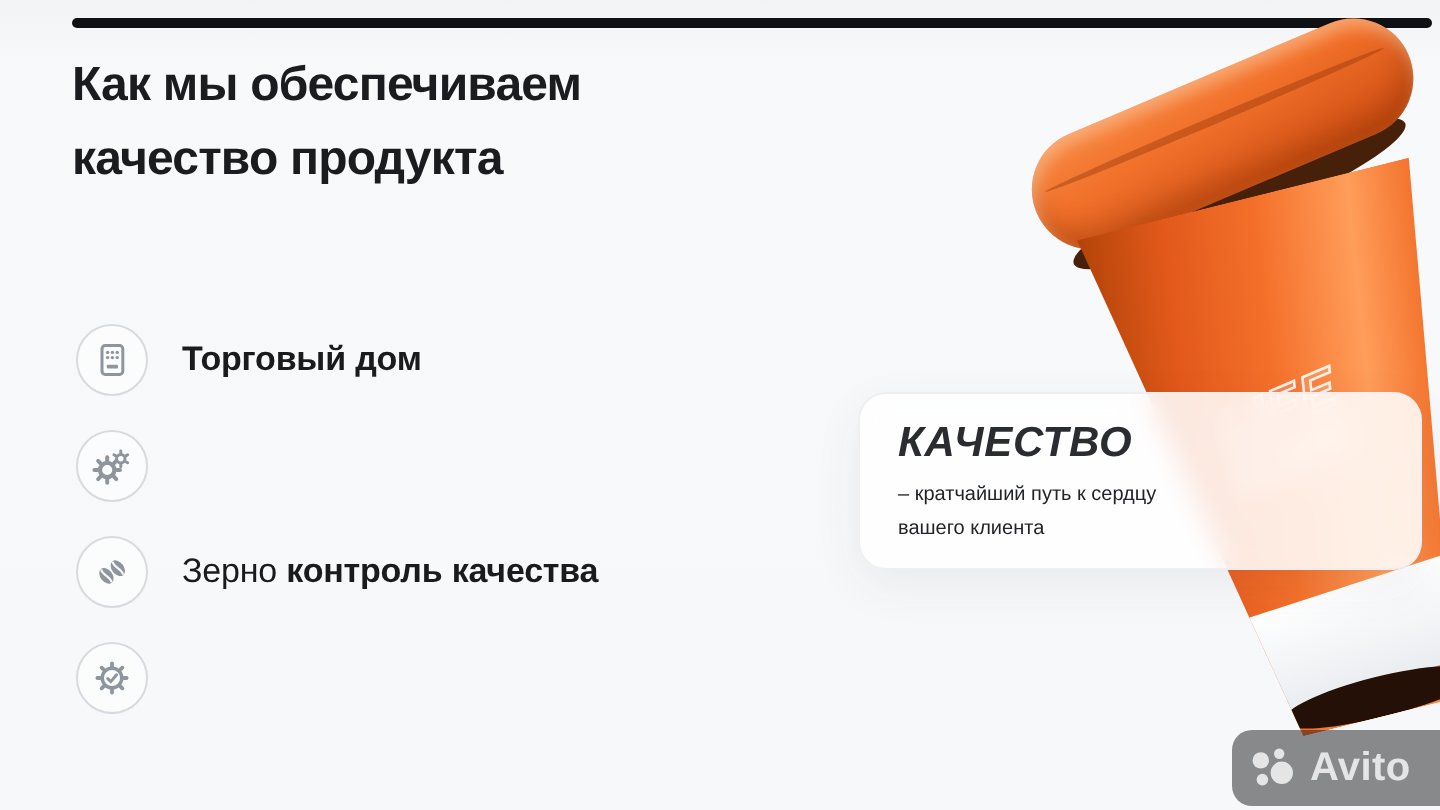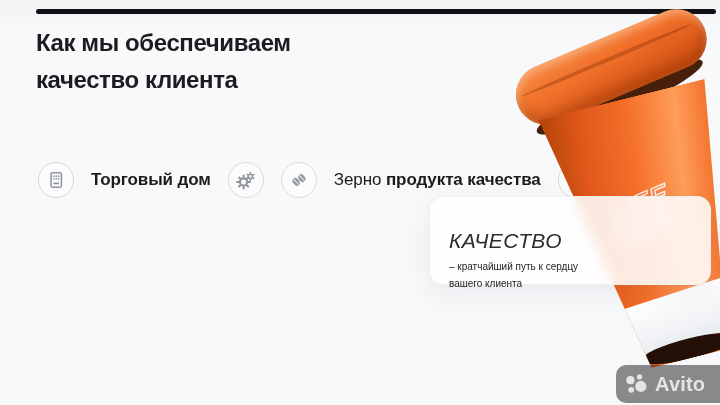--- a/index.html
+++ b/index.html
@@ -9,21 +9,21 @@
     font-family:"Liberation Sans",sans-serif;
   }
   
   .top-bar{position:absolute;left:36px;top:9px;width:680px;height:5px;border-radius:3px;background:#101114;}
   
   .title{
     position:absolute;left:36px;top:24px;
     font-size:24px;line-height:37px;font-weight:700;color:#1b1c1f;letter-spacing:-0.4px;
   }
   
-  .features{position:absolute;left:38px;top:162px;display:flex;flex-direction:row;gap:17px;}
+  .features{position:absolute;left:38px;top:162px;display:flex;flex-direction:column;gap:17px;}
   .feature-row{display:flex;align-items:center;height:36px;}
   .icon-circle{
     width:36px;height:36px;border-radius:50%;border:1.5px solid #d7dadf;
     display:flex;align-items:center;justify-content:center;flex:0 0 auto;
     background:rgba(255,255,255,0.5);box-sizing:border-box;
   }
   .feature-text{margin-left:17px;font-size:17px;color:#1a1b1d;letter-spacing:-0.1px;}
   .feature-text .b{font-weight:700;}
   
   .cup-wrap{position:absolute;left:520px;top:36px;width:300px;height:390px;z-index:1;}
@@ -55,40 +55,40 @@
   }
   
   .quality-card{
     position:absolute;left:429px;top:196px;width:282px;height:89px;z-index:3;
     background:rgba(255,255,255,0.86);
     -webkit-backdrop-filter:blur(7px);backdrop-filter:blur(7px);
     border:1px solid rgba(235,237,240,0.9);border-radius:14px;
     box-shadow:0 8px 24px rgba(50,60,80,0.07);
     box-sizing:border-box;padding:13px 18px 0 19px;
   }
-  .quality-heading{font-style:italic;font-weight:400;font-size:21px;color:#2a2c2f;letter-spacing:0.4px;margin-top:19px;}
+  .quality-heading{font-style:italic;font-weight:700;font-size:21px;color:#2a2c2f;letter-spacing:0.4px;}
   .quality-sub{margin-top:5px;font-size:10px;line-height:17px;color:#222427;}
   
   .watermark{
     position:absolute;left:616px;top:365px;width:104px;height:38px;z-index:6;
     background:rgba(25,26,30,0.5);border-radius:10px 0 0 10px;
     display:flex;align-items:center;gap:7px;padding-left:9px;box-sizing:border-box;
   }
   .wm-text{font-size:20px;font-weight:700;color:rgba(255,255,255,0.78);letter-spacing:0.2px;}
 </style>
 </head>
 <body>
 
 <div class="stage">
 
   <div class="top-bar"></div>
 
   <div class="title">
     <div>Как мы обеспечиваем</div>
-    <div>качество клиента</div>
+    <div>качество продукта</div>
   </div>
 
   <div class="features">
 
     <div class="feature-row">
       <span class="icon-circle">
         <svg width="20" height="20" viewBox="0 0 20 20">
           <rect x="5" y="2.8" width="10.4" height="14.4" rx="1.6" fill="none" stroke="#8e959d" stroke-width="1.5"></rect>
           <circle cx="7.8" cy="6.2" r="0.85" fill="#8e959d"></circle>
             <circle cx="10.2" cy="6.2" r="0.85" fill="#8e959d"></circle>
@@ -139,21 +139,21 @@
           <g transform="translate(7.2,11.9) rotate(-38)">
             <ellipse rx="3" ry="4.4" fill="#8e959d"></ellipse>
             <path d="M0,-4.2 C -1.7,-1.9 1.7,1.9 0,4.2" stroke="#f7f8f9" stroke-width="1.1" fill="none"></path>
           </g>
           <g transform="translate(12.9,8.1) rotate(-38)">
             <ellipse rx="3" ry="4.4" fill="#8e959d"></ellipse>
             <path d="M0,-4.2 C -1.7,-1.9 1.7,1.9 0,4.2" stroke="#f7f8f9" stroke-width="1.1" fill="none"></path>
           </g>
         </svg>
       </span>
-      <span class="feature-text"><span>Зерно </span><span class="b">продукта качества</span></span>
+      <span class="feature-text"><span>Зерно </span><span class="b">контроль качества</span></span>
     </div>
 
     <div class="feature-row">
       <span class="icon-circle">
         <svg width="20" height="20" viewBox="0 0 20 20">
           <g transform="translate(10,10)" stroke="#8e959d" stroke-linecap="round" fill="none">
             <g stroke-width="1.9">
               <line x1="0" y1="-7.3" x2="0" y2="-5.9"></line>
                 <line x1="0" y1="-7.3" x2="0" y2="-5.9" transform="rotate(45)"></line>
               <line x1="0" y1="-7.3" x2="0" y2="-5.9" transform="rotate(90)"></line>

